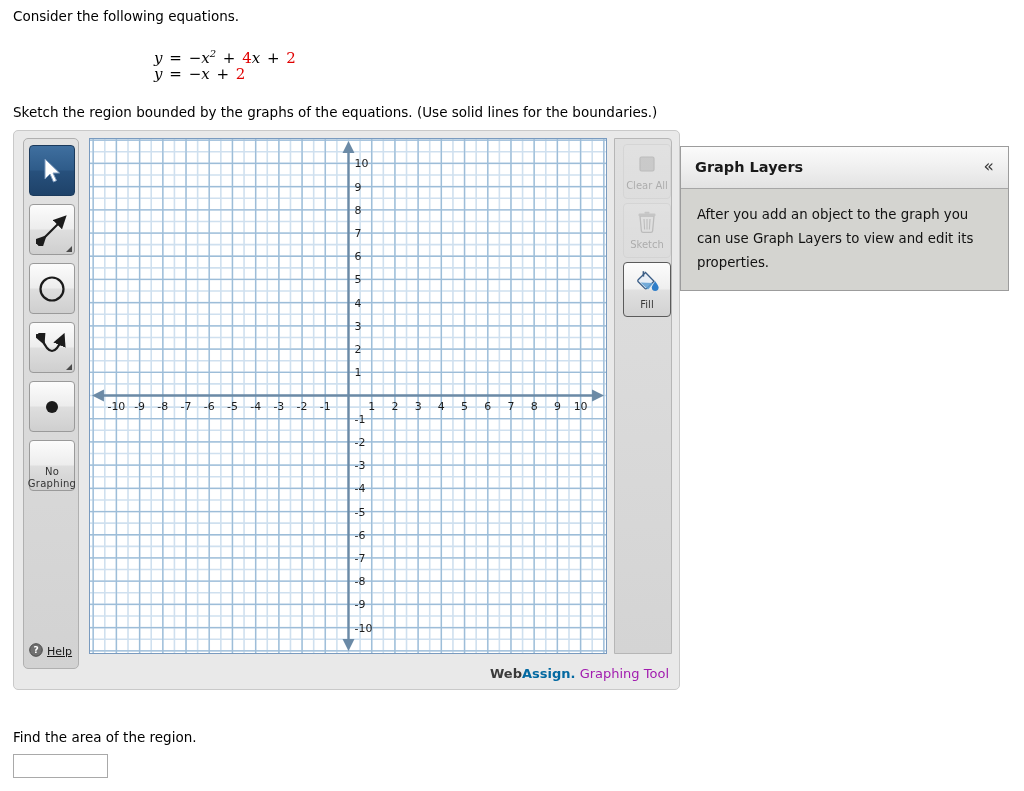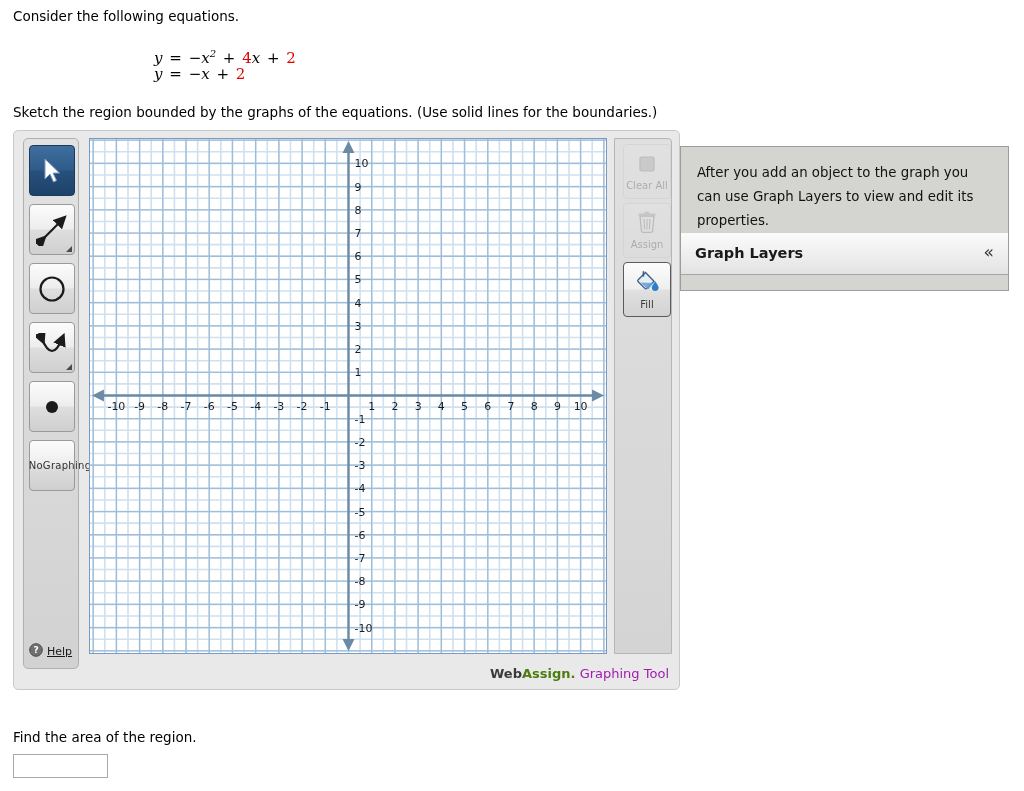--- a/index.html
+++ b/index.html
@@ -96,23 +96,23 @@
     left: 0; top: 0; width: 100%; height: 100%;
     display: flex; align-items: center; justify-content: center;
   }
   #tool-select  { top: 6px; }
   #tool-line    { top: 65px; }
   #tool-circle  { top: 124px; }
   #tool-parabola{ top: 183px; }
   #tool-point   { top: 242px; }
   #tool-nosolution { top: 301px; }
   #tool-nosolution .ns-text {
-    position: absolute; left: 8px; top: 0; width: 100%; height: 100%;
-    display: flex; flex-direction: row;
-    align-items: center; justify-content: center;
+    position: absolute; left: 0; top: 0; width: 100%; height: 100%;
+    display: flex; flex-direction: column;
+    align-items: center; justify-content: flex-end;
     font-size: 10px; color: #333; line-height: 12px;
     font-family: "DejaVu Sans", sans-serif;
     letter-spacing: .3px;
   }
   #help-link {
     position: absolute;
     left: 5px; bottom: 8px;
     display: flex; align-items: center; gap: 4px;
     font-size: 11px; color: #1a1a1a;
     cursor: pointer;
@@ -167,21 +167,21 @@
 
   
   #footer-brand {
     position: absolute;
     right: 10px; bottom: 8px;
     font-size: 13px;
     font-family: "DejaVu Sans", sans-serif;
     white-space: nowrap;
   }
   #footer-brand .web { font-weight: bold; color: #3a3a3a; }
-  #footer-brand .assign { font-weight: bold; color: #4d7c0f; }
+  #footer-brand .assign { font-weight: bold; color: #0369a1; }
   #footer-brand .gt { color: #a21caf; margin-top: 34px; }
 
   
   #graph-layers {
     position: absolute;
     left: 680px; top: 146px;
     width: 329px; height: 145px;
     border: 1px solid #9c9c9c;
     background: #d4d4d0;
   }
@@ -513,21 +513,21 @@
       <span>
         <svg width="22" height="23" viewBox="0 0 22 23">
           <path d="M4 5 h14 l-1.4 15 a1.6 1.6 0 0 1 -1.6 1.4 h-8 a1.6 1.6 0 0 1 -1.6 -1.4 z" fill="none" stroke="#6f6f6f" stroke-width="1.3"></path>
           <rect x="2.5" y="2.6" width="17" height="2.6" rx="1" fill="#8c8c8c"></rect>
           <rect x="8.5" y="0.8" width="5" height="2" rx="0.8" fill="#8c8c8c"></rect>
           <line x1="8" y1="8" x2="8.6" y2="18.5" stroke="#6f6f6f" stroke-width="1.1"></line>
           <line x1="11" y1="8" x2="11" y2="18.5" stroke="#6f6f6f" stroke-width="1.1"></line>
           <line x1="14" y1="8" x2="13.4" y2="18.5" stroke="#6f6f6f" stroke-width="1.1"></line>
         </svg>
       </span>
-      <span>Assign</span>
+      <span>Sketch</span>
     </div>
 
     <div class="act-btn" id="btn-fill">
       <span>
         <svg width="26" height="24" viewBox="0 0 26 24">
           <path d="M11.5 2.5 L4.2 9.8 a1.4 1.4 0 0 0 0 2 l6.6 6.6 a1.4 1.4 0 0 0 2 0 L20 11.2 z" fill="#e8eef6" stroke="#3a5d86" stroke-width="1.3"></path>
           <line x1="9.4" y1="1.2" x2="9.4" y2="6.6" stroke="#3a5d86" stroke-width="1.6"></line>
           <path d="M21.2 11.2 c2.4 3.4 3.4 5 3.4 6.4 a3.4 3.4 0 0 1 -6.8 0 c0 -1.4 1 -3 3.4 -6.4 z" fill="#2f7ec9"></path>
           <path d="M6.5 12.5 L13 18.8 a1.4 1.4 0 0 0 2 0 L19.4 13 z" fill="#5f9fd4" opacity="0.85"></path>
         </svg>
@@ -536,22 +536,22 @@
     </div>
   </div>
 
   <div id="footer-brand">
     <span class="web">Web</span><span class="assign">Assign.</span>
     <span class="gt">Graphing Tool</span>
   </div>
 </div>
 
 <div id="graph-layers">
-  <div id="gl-body">After you add an object to the graph you can use Graph Layers to view and edit its properties.</div>
   <div id="gl-header">
     <span id="gl-title">Graph Layers</span>
     <span id="gl-collapse">«</span>
   </div>
+  <div id="gl-body">After you add an object to the graph you can use Graph Layers to view and edit its properties.</div>
 </div>
 
 <div class="prompt-line" id="prompt-find">Find the area of the region.</div>
 
 <input id="answer-input" type="text" placeholder="" style="">
 
 </body></html>

